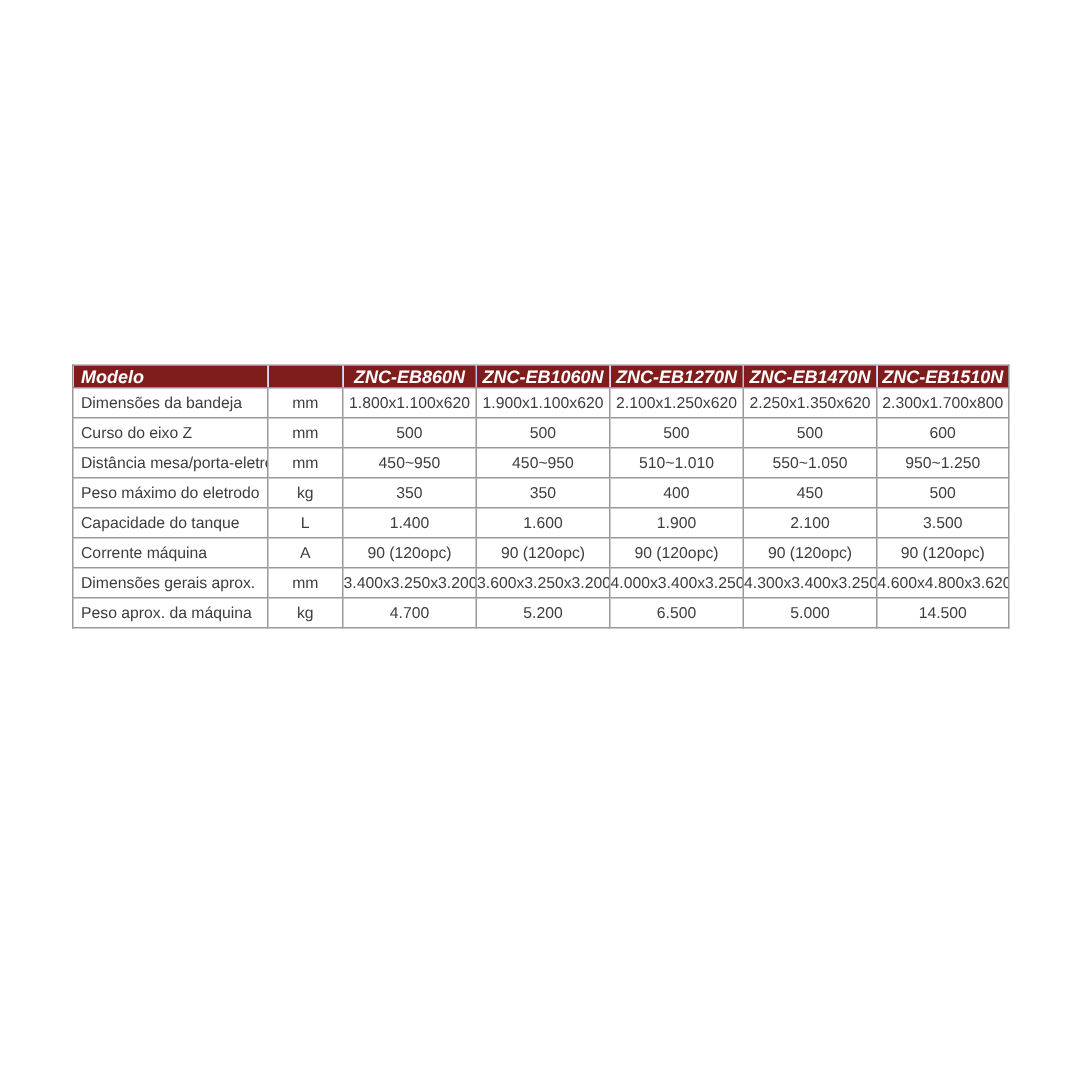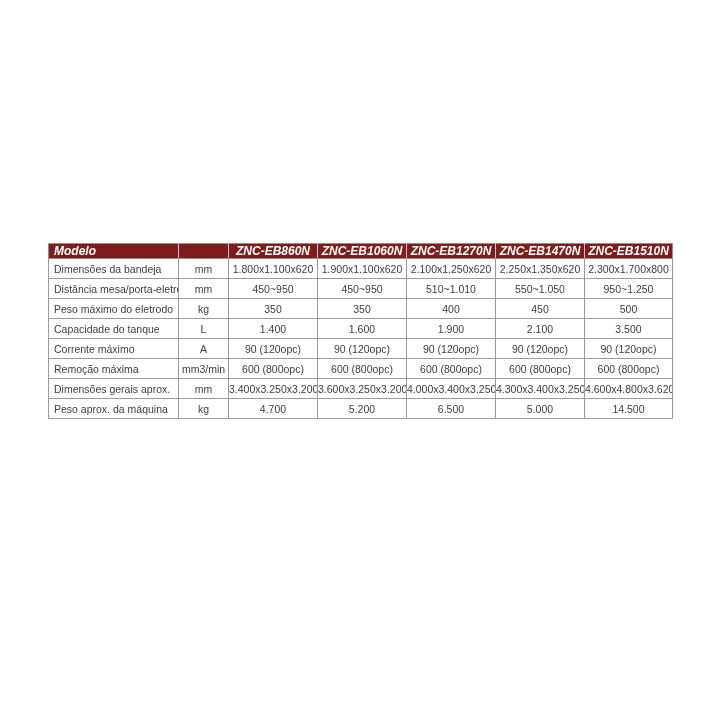--- a/index.html
+++ b/index.html
@@ -81,20 +81,29 @@
       <tr>
         <td class="label">Dimensões da bandeja</td>
         <td>mm</td>
         <td>1.800x1.100x620</td>
         <td>1.900x1.100x620</td>
         <td>2.100x1.250x620</td>
         <td>2.250x1.350x620</td>
         <td>2.300x1.700x800</td>
       </tr>
       <tr>
+        <td class="label">Curso do eixo Z</td>
+        <td>mm</td>
+        <td>500</td>
+        <td>500</td>
+        <td>500</td>
+        <td>500</td>
+        <td>600</td>
+      </tr>
+      <tr>
         <td class="label">Distância mesa/porta-eletrodo</td>
         <td>mm</td>
         <td>450~950</td>
         <td>450~950</td>
         <td>510~1.010</td>
         <td>550~1.050</td>
         <td>950~1.250</td>
       </tr>
       <tr>
         <td class="label">Peso máximo do eletrodo</td>
@@ -108,36 +117,27 @@
       <tr>
         <td class="label">Capacidade do tanque</td>
         <td>L</td>
         <td>1.400</td>
         <td>1.600</td>
         <td>1.900</td>
         <td>2.100</td>
         <td>3.500</td>
       </tr>
       <tr>
-        <td class="label">Corrente máximo</td>
+        <td class="label">Corrente máquina</td>
         <td>A</td>
         <td>90 (120opc)</td>
         <td>90 (120opc)</td>
         <td>90 (120opc)</td>
         <td>90 (120opc)</td>
         <td>90 (120opc)</td>
-      </tr>
-      <tr>
-        <td class="label">Remoção máxima</td>
-        <td>mm3/min</td>
-        <td>600 (800opc)</td>
-        <td>600 (800opc)</td>
-        <td>600 (800opc)</td>
-        <td>600 (800opc)</td>
-        <td>600 (800opc)</td>
       </tr>
       <tr>
         <td class="label">Dimensões gerais aprox.</td>
         <td>mm</td>
         <td>3.400x3.250x3.200</td>
         <td>3.600x3.250x3.200</td>
         <td>4.000x3.400x3.250</td>
         <td>4.300x3.400x3.250</td>
         <td>4.600x4.800x3.620</td>
       </tr>

